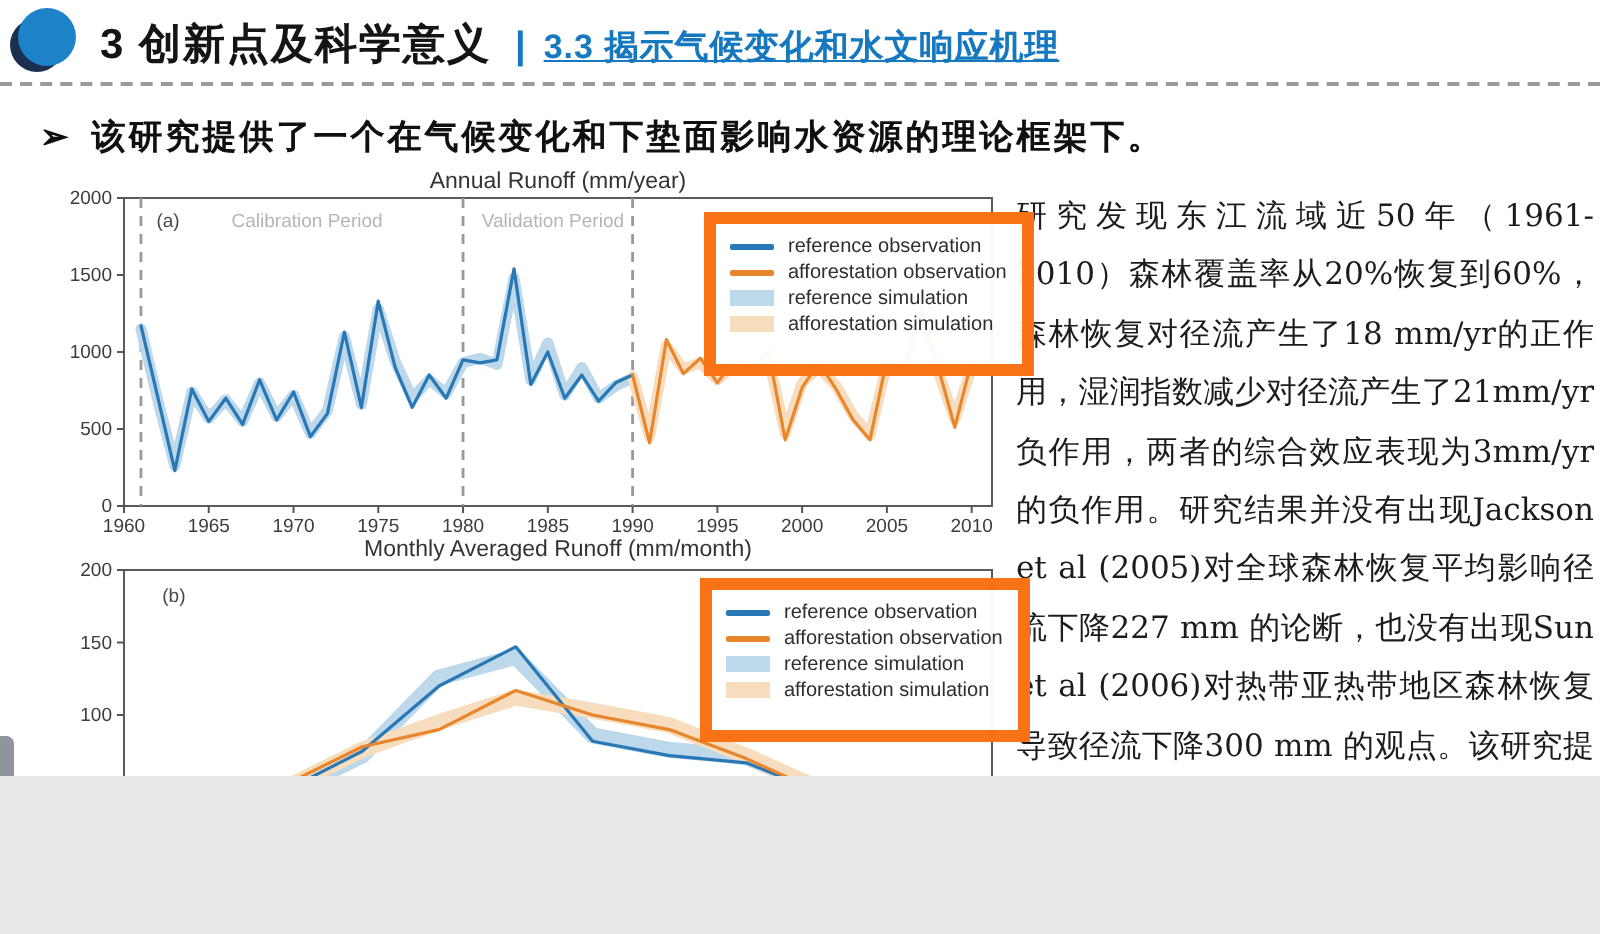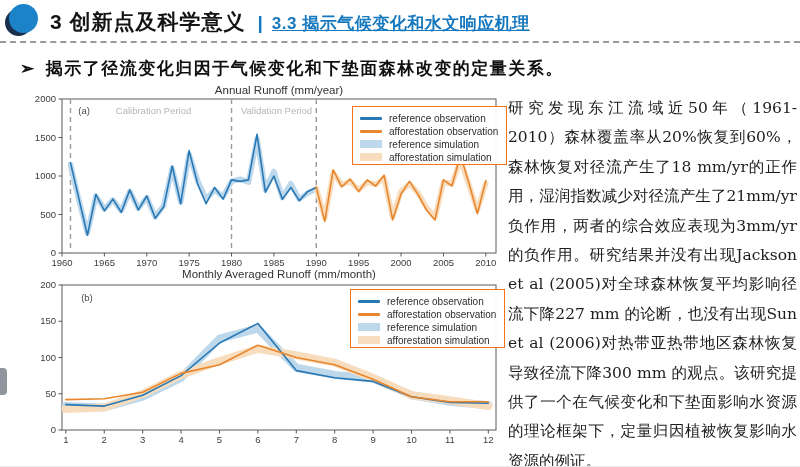--- a/index.html
+++ b/index.html
@@ -1,35 +1,35 @@
 <!DOCTYPE html>
 <html><head>
 <meta charset="utf-8">
 <style>
   html,body{margin:0;padding:0;background:#e9e9e9;}
-  .slide{position:relative;width:800px;height:466px;background:#ffffff;overflow:hidden;
+  .slide{position:relative;width:800px;height:388px;background:#ffffff;overflow:hidden;
          font-family:"Liberation Sans",sans-serif;}
   
   .header{position:absolute;left:0;top:0;width:800px;height:43px;border-bottom:2px dashed #9a9a9a;box-sizing:border-box;}
   .dot{position:absolute;left:9px;top:4px;width:29px;height:29px;border-radius:50%;
        background:#1d83c9;box-shadow:-5px 4px 0 -1px #1b2f4e;}
   .title-row{position:absolute;left:50px;top:8px;display:flex;align-items:baseline;white-space:nowrap;}
   .title-main{font-size:21px;font-weight:bold;color:#141414;letter-spacing:1px;}
   .title-sep{font-size:19px;font-weight:bold;color:#1678be;margin:0 9px 0 12px;}
   .title-sub{font-size:17px;font-weight:bold;color:#1678be;letter-spacing:.5px;text-decoration:underline;}
   
   .bullet{position:absolute;left:20px;top:57px;font-family:"DejaVu Serif",serif;
           font-size:17px;font-weight:bold;color:#101010;letter-spacing:1.5px;white-space:nowrap;}
   .bullet .mark{margin-right:10px;font-family:"Liberation Sans",sans-serif;}
   
   .chart-svg{position:absolute;left:28px;}
   #chart-a{top:84px;}
   #chart-b{top:266px;}
-  .legend{position:absolute;background:rgba(255,255,255,.95);border:1px solid #f97316;
-          padding:4px 8px 0 7px;z-index:3;}
+  .legend{position:absolute;background:rgba(255,255,255,.95);border:6px solid #f97316;
+          padding:4px 8px 13px 7px;z-index:3;}
   #legend-a{left:352px;top:106px;}
   #legend-b{left:350px;top:289px;}
   .lg-row{display:flex;align-items:center;margin:1px 0;height:12px;}
   .lg-line{width:22px;height:3px;border-radius:1px;margin-right:7px;flex:none;}
   .lg-band{width:22px;height:8px;margin-right:7px;flex:none;}
   .lg-label{font-size:10px;color:#2e2e2e;white-space:nowrap;}
   
   .right-panel{position:absolute;left:508px;top:94px;width:289px;}
   .right-panel p{margin:0;font-family:"DejaVu Serif",serif;font-size:15.5px;line-height:29.4px;
                  text-align:justify;color:#1c1c1c;}
@@ -45,21 +45,21 @@
   <div class="header">
     <div class="dot"></div>
     <div class="title-row">
       <span class="title-main">3 创新点及科学意义</span>
       <span class="title-sep">|</span>
       <span class="title-sub">3.3 揭示气候变化和水文响应机理</span>
     </div>
   </div>
 
   <div class="bullet">
-    <span class="mark">➢</span><span>揭示了径流变化归因于气候变化和下垫面森林改变的定量关系。</span>
+    <span class="mark">➢</span><span>该研究提供了一个在气候变化和下垫面影响水资源的理论框架下。</span>
   </div>
 
   <svg id="chart-a" class="chart-svg" width="480" height="186">
       <text x="251" y="10" text-anchor="middle" font-size="11.5" fill="#333">Annual Runoff (mm/year)</text>
       <rect x="34" y="15" width="434" height="154" fill="none" stroke="#5a5a5a" stroke-width="1"></rect>
       <line x1="42.47656249999999" y1="15" x2="42.47656249999999" y2="169" stroke="#999" stroke-width="1.4" stroke-dasharray="5,4"></line>
       <line x1="203.53124999999986" y1="15" x2="203.53124999999986" y2="169" stroke="#999" stroke-width="1.4" stroke-dasharray="5,4"></line>
       <line x1="288.2968749999998" y1="15" x2="288.2968749999998" y2="169" stroke="#999" stroke-width="1.4" stroke-dasharray="5,4"></line>
       <line x1="34" y1="169" x2="34" y2="172.5" stroke="#555" stroke-width="1"></line>
       <text x="34" y="182" text-anchor="middle" font-size="9.5" fill="#3c3c3c">1960</text>

